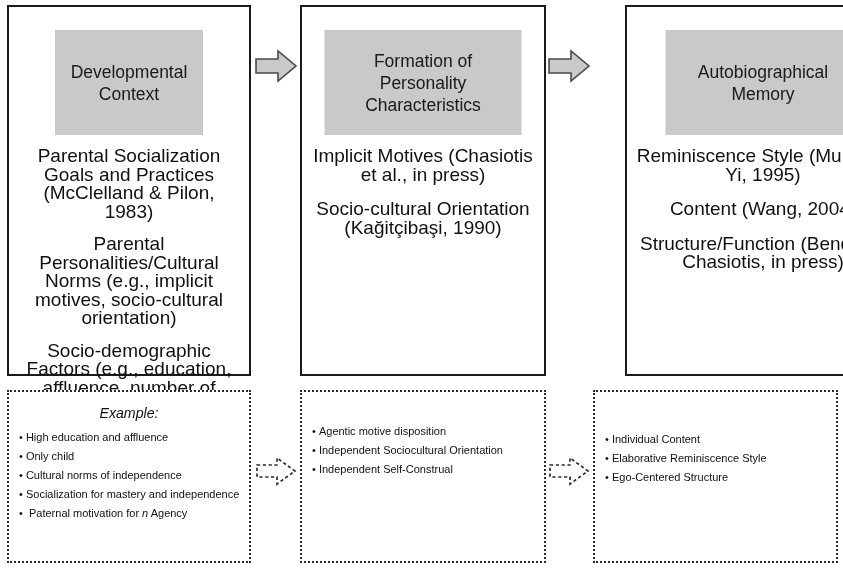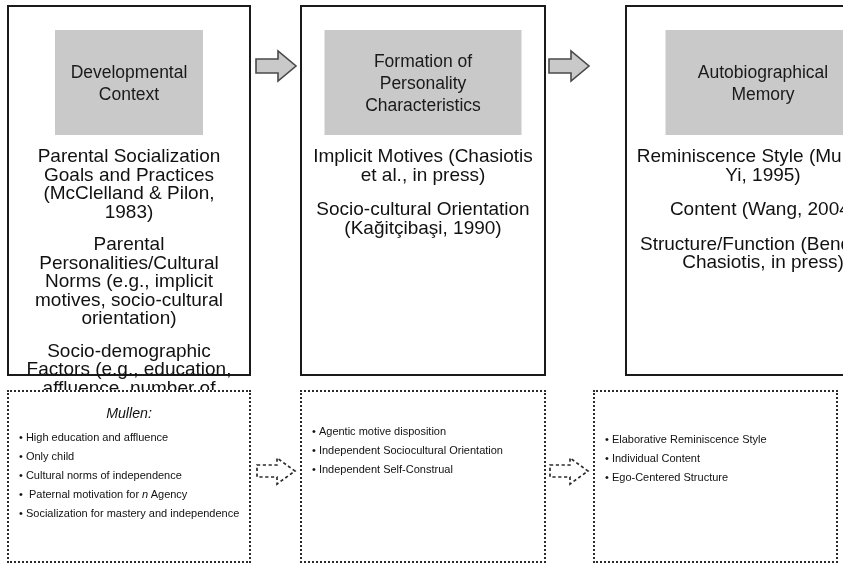--- a/index.html
+++ b/index.html
@@ -173,44 +173,44 @@
       <polygon points="2,11 24,11 24,3 42,18 24,33 24,25 2,25" fill="#c9c9c9" stroke="#4a4a4a" stroke-width="1.6" stroke-linejoin="miter"></polygon>
     </svg>
   </div>
   <div class="block-arrow arrow-b">
     <svg width="44" height="36" viewBox="0 0 44 36">
       <polygon points="2,11 24,11 24,3 42,18 24,33 24,25 2,25" fill="#c9c9c9" stroke="#4a4a4a" stroke-width="1.6" stroke-linejoin="miter"></polygon>
     </svg>
   </div>
 
   <div class="dash-box dash-1">
-    <div class="example-label">Mullen:</div>
+    <div class="example-label">Example:</div>
     <ul class="bullets">
       <li>High education and affluence</li>
       <li>Only child</li>
       <li>Cultural norms of independence</li>
+      <li>Socialization for mastery and independence</li>
       <li>
         <span>Paternal motivation for <span class="it">n</span> Agency</span>
       </li>
-      <li>Socialization for mastery and independence</li>
     </ul>
   </div>
 
   <div class="dash-box dash-2">
     <ul class="bullets">
       <li>Agentic motive disposition</li>
       <li>Independent Sociocultural Orientation</li>
       <li>Independent Self-Construal</li>
     </ul>
   </div>
 
   <div class="dash-box dash-3">
     <ul class="bullets">
+      <li>Individual Content</li>
       <li>Elaborative Reminiscence Style</li>
-      <li>Individual Content</li>
       <li>Ego-Centered Structure</li>
     </ul>
   </div>
 
   <div class="dash-arrow dash-arrow-a">
     <svg width="44" height="32" viewBox="0 0 44 32">
       <polygon points="3,10 23,10 23,3 41,16 23,29 23,22 3,22" fill="#ffffff" stroke="#2b2b2b" stroke-width="1.7" stroke-dasharray="3.2 2.6" stroke-linejoin="miter"></polygon>
     </svg>
   </div>
   <div class="dash-arrow dash-arrow-b">

